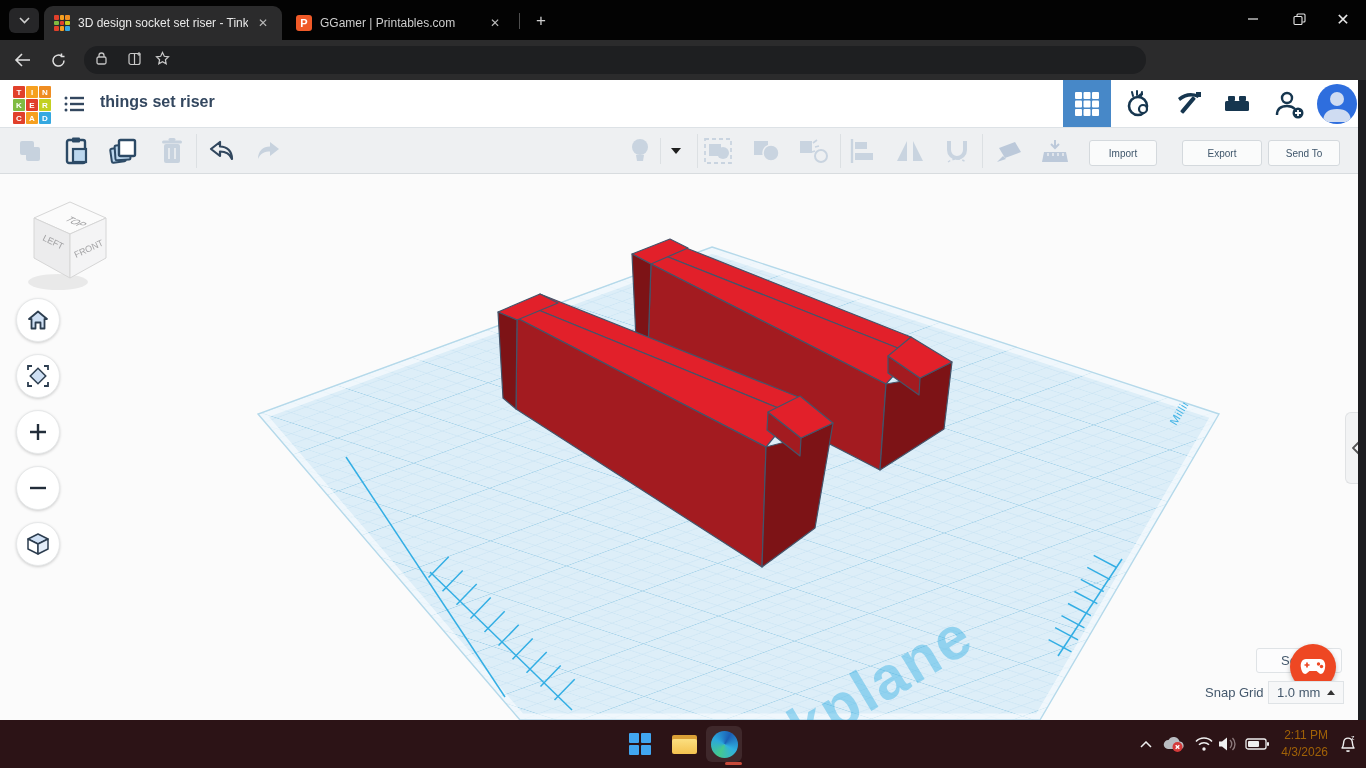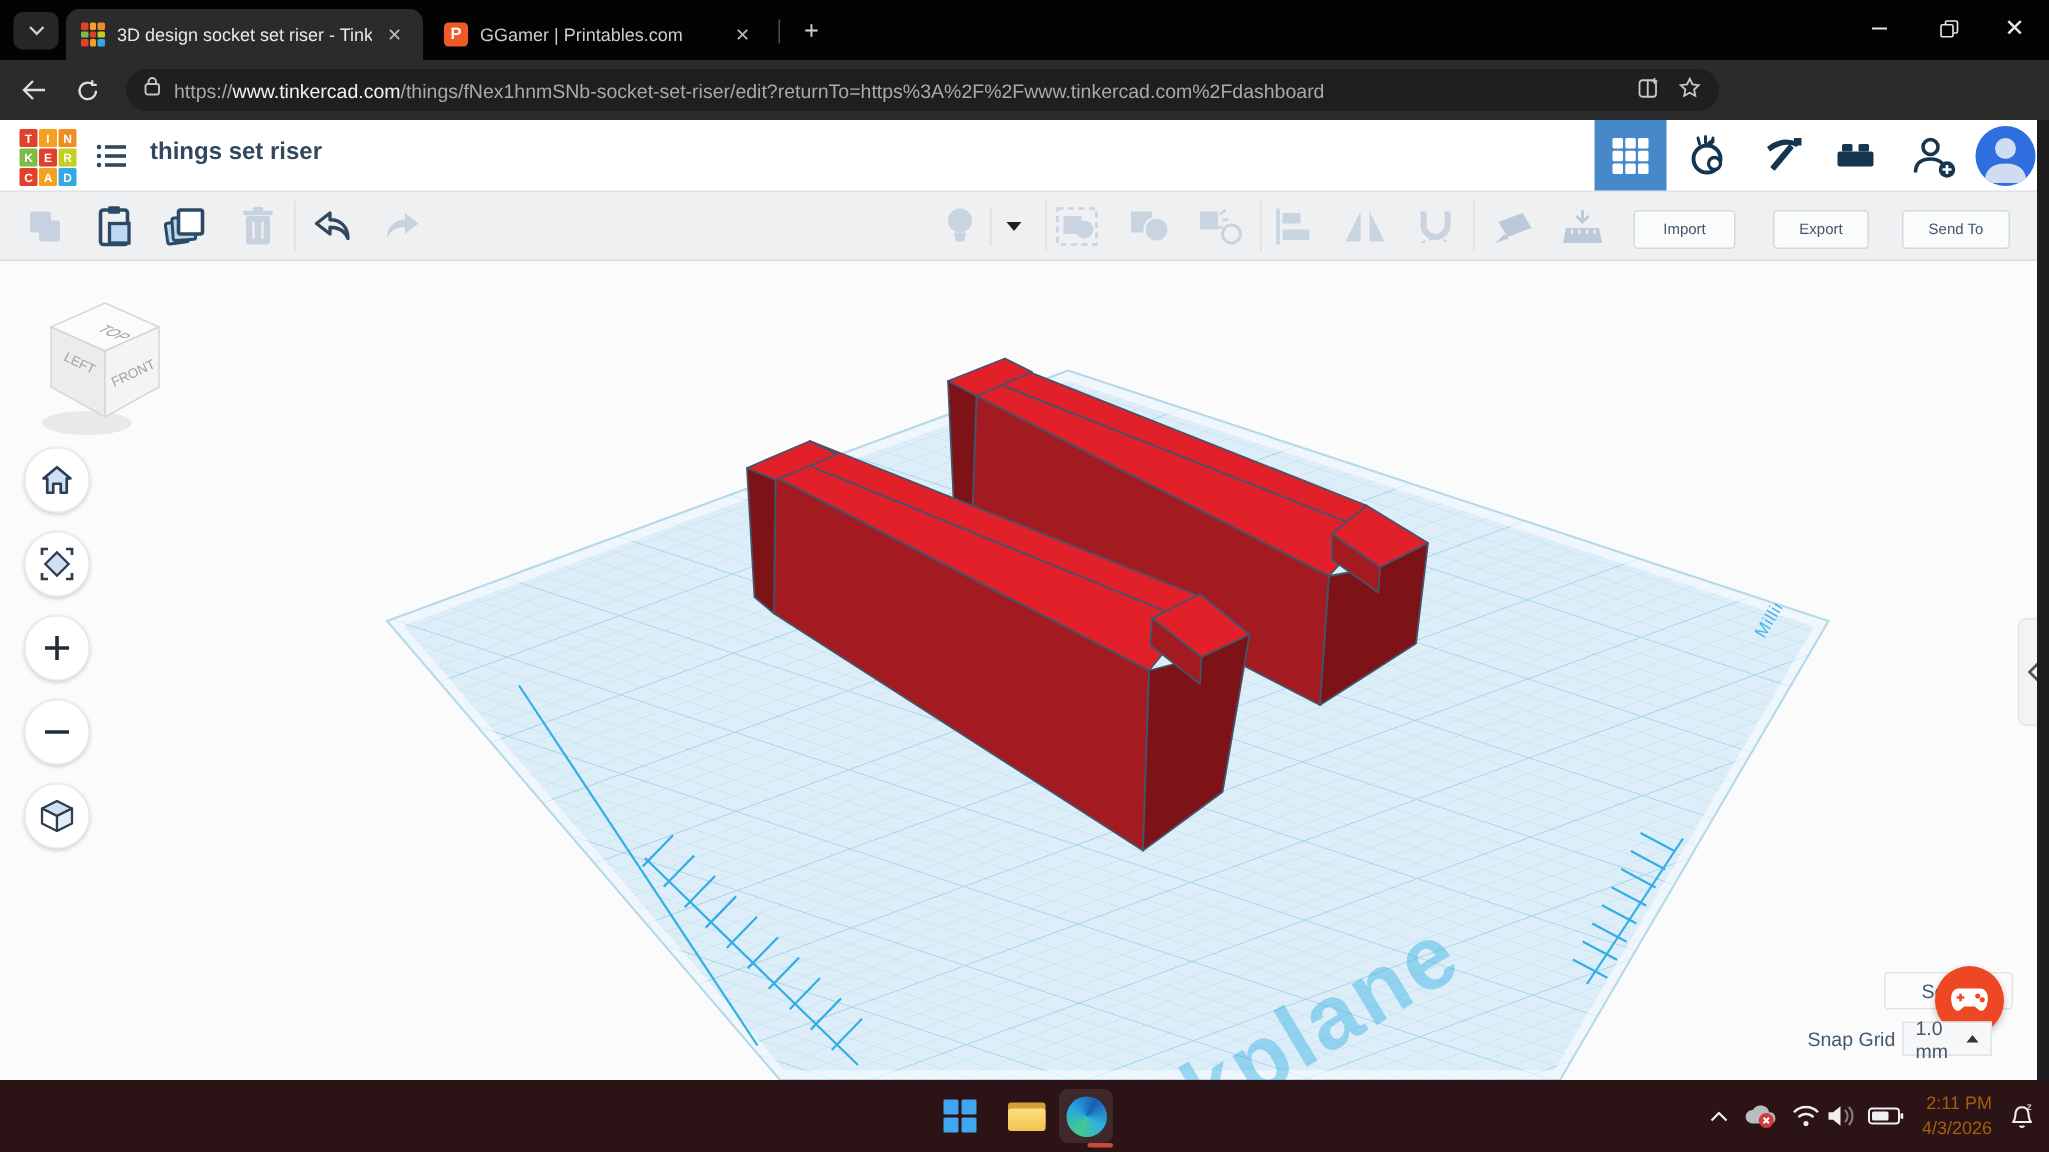--- a/index.html
+++ b/index.html
@@ -68,21 +68,21 @@
     border:1px solid #e7e9ea;box-shadow:0 1px 3px rgba(0,0,0,.18);
     display:flex;align-items:center;justify-content:center;}
   #collapse{left:1345px;top:238px;width:21px;height:72px;background:#f2f3f4;
     border:1px solid #e0e2e4;border-right:none;border-radius:6px 0 0 6px;
     display:flex;align-items:center;justify-content:center;color:#555;font-size:15px;}
   #setbtn{left:1256px;top:474px;width:86px;height:25px;background:#fcfcfd;border:1px solid #dfe3e6;
     border-radius:3px;color:#44586c;font-size:13px;display:flex;align-items:center;padding-left:24px;}
   #fab{left:1290px;top:470px;width:46px;height:46px;border-radius:50%;background:#ee4723;
     box-shadow:0 2px 5px rgba(0,0,0,.25);display:flex;align-items:center;justify-content:center;}
   #snaplabel{left:1205px;top:511px;font-size:13px;color:#44586c;}
-  #snapdd{left:1268px;top:507px;width:60px;height:23px;background:#f6f7f8;border:1px solid #dfe3e6;
+  #snapdd{left:1268px;top:507px;width:76px;height:23px;background:#f6f7f8;border:1px solid #dfe3e6;
     display:flex;align-items:center;justify-content:space-between;padding:0 8px;
     font-size:13px;color:#44586c;}
   .caret-up{width:0;height:0;border-left:4px solid transparent;border-right:4px solid transparent;
     border-bottom:5px solid #333;}
   #rightstrip{position:absolute;top:80px;left:1358px;width:8px;height:640px;background:#1d1d20;}
   
   #taskbar{position:absolute;top:720px;left:0;width:1366px;height:48px;background:#2c1316;
     color:#fff;}
   .tbicon{top:6px;width:36px;height:36px;border-radius:6px;display:flex;align-items:center;justify-content:center;}
   .startgrid{display:grid;grid-template-columns:10px 10px;gap:2px;}
@@ -155,21 +155,20 @@
         <path d="M10.5,0.5 V3.5 H13.5" stroke="#dedede" stroke-width="1.5" fill="none"></path>
       </svg>
   </div>
   <div class="abs" id="urlpill">
     <span class="lock">
       <svg width="11" height="13" viewBox="0 0 11 13">
           <rect x="1" y="5" width="9" height="7" rx="1.5" fill="none" stroke="#c3c3c3" stroke-width="1.3"></rect>
           <path d="M3,5 V3.5 a2.5,2.5 0 0 1 5,0 V5" fill="none" stroke="#c3c3c3" stroke-width="1.3"></path>
         </svg>
     </span>
-    <span class="urltext"><span>https://</span><span class="dom">www.tinkercad.com</span><span>/things/fNex1hnmSNb-socket-set-riser/edit?returnTo=https%3A%2F%2Fwww.tinkercad.com%2Fdashboard</span></span>
     <span class="pillic">
       <svg width="15" height="15" viewBox="0 0 15 15">
           <rect x="1" y="2.5" width="11" height="11" rx="2" fill="none" stroke="#c9c9c9" stroke-width="1.2"></rect>
           <path d="M6.5,2.5 V13.5" stroke="#c9c9c9" stroke-width="1.2"></path>
           <path d="M11,1 V5 M9,3 H13" stroke="#c9c9c9" stroke-width="1.1"></path>
         </svg>
     </span>
     <span class="pillic">
       <svg width="15" height="15" viewBox="0 0 15 15">
           <path d="M7.5,1.5 L9.3,5.3 L13.5,5.8 L10.4,8.7 L11.2,12.8 L7.5,10.8 L3.8,12.8 L4.6,8.7 L1.5,5.8 L5.7,5.3 Z" fill="none" stroke="#c9c9c9" stroke-width="1.2"></path>
@@ -375,21 +374,21 @@
     </svg>
   </div>
   <div class="abs tbi" style="left:1038px">
     <svg width="30" height="26" viewBox="0 0 30 26">
       <path d="M15,2 V10 M11,6 L15,10 L19,6" stroke="#bcc9da" stroke-width="2" fill="none"></path>
       <path d="M4,14 H26 L28,24 H2 Z" fill="#bcc9da"></path>
       <path d="M8,15 v3 M13,15 v3 M18,15 v3 M23,15 v3" stroke="#eef0f2" stroke-width="1.4"></path>
     </svg>
   </div>
   <div class="abs tbbtn" style="left:1089px;width:68px">Import</div>
-  <div class="abs tbbtn" style="left:1182px;width:64px">Export</div>
+  <div class="abs tbbtn" style="left:1182px;width:80px">Export</div>
   <div class="abs tbbtn" style="left:1268px;width:72px">Send To</div>
 </div>
 
 <div id="canvas">
   <svg width="1366" height="546" viewBox="0 0 1366 546">
     <defs>
       <clipPath id="planeclip">
         <path d="M712,73 L1219,240 L1040,546 L520,546 L258,240 Z"></path>
       </clipPath>
       <pattern id="grid" width="80" height="80" patternUnits="userSpaceOnUse" patternTransform="matrix(0.95,0.313,0.94,-0.346,712,73)">

